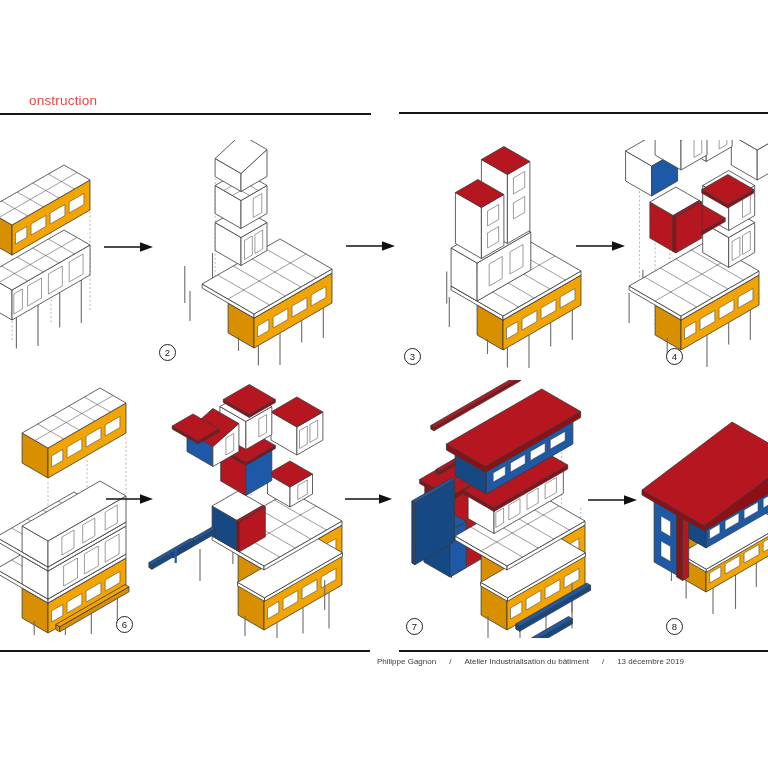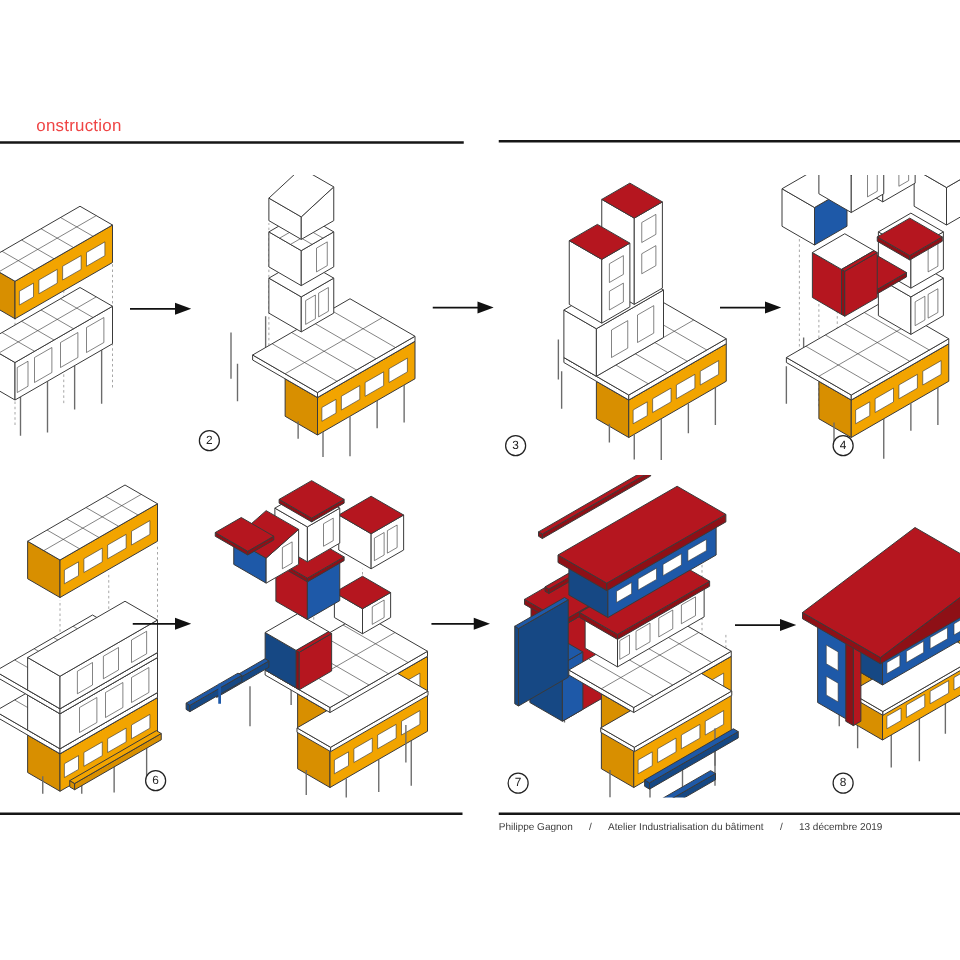--- a/index.html
+++ b/index.html
@@ -5,21 +5,21 @@
   html,body{margin:0;padding:0;background:#fff;}
   #page{position:relative;width:768px;height:768px;background:#ffffff;overflow:hidden;
         font-family:"Liberation Sans", sans-serif;}
   .abs{position:absolute;}
   #slide-title{left:1px;top:93px;font-size:13.5px;color:#ef4444;letter-spacing:.2px;margin-left:28px;}
   .rule{background:#161616;height:2px;}
   #rule-top-left{left:0;top:113px;width:371px;}
   #rule-top-right{left:399px;top:112px;width:369px;}
   #rule-bottom-left{left:0;top:650px;width:370px;}
   #rule-bottom-right{left:399px;top:650px;width:369px;}
-  #footer{left:399px;top:657px;font-size:8px;color:#3c3c3c;white-space:nowrap;}
+  #footer{left:377px;top:657px;font-size:8px;color:#3c3c3c;white-space:nowrap;}
   #footer .sep{margin:0 13px;color:#3c3c3c;}
   .stepnum{width:15px;height:15px;border:1.2px solid #222;border-radius:50%;
            font-size:9.5px;line-height:15px;text-align:center;color:#222;background:#fff;}
   #num-2{left:159px;top:344px;} #num-3{left:404px;top:348px;} #num-4{left:666px;top:348px;}
   #num-6{left:116px;top:616px;} #num-7{left:406px;top:618px;} #num-8{left:666px;top:618px;}
   .arrow{height:12px;}
   #arrow-1{left:104px;top:241px;} #arrow-2{left:346px;top:240px;} #arrow-3{left:576px;top:240px;}
   #arrow-4{left:106px;top:493px;} #arrow-5{left:345px;top:493px;} #arrow-6{left:588px;top:494px;}
   #fig-p1{left:0;top:150px;} #fig-p2{left:150px;top:140px;} #fig-p3{left:395px;top:140px;}
   #fig-p4{left:618px;top:140px;} #fig-p5{left:0;top:380px;} #fig-p6{left:130px;top:380px;}

